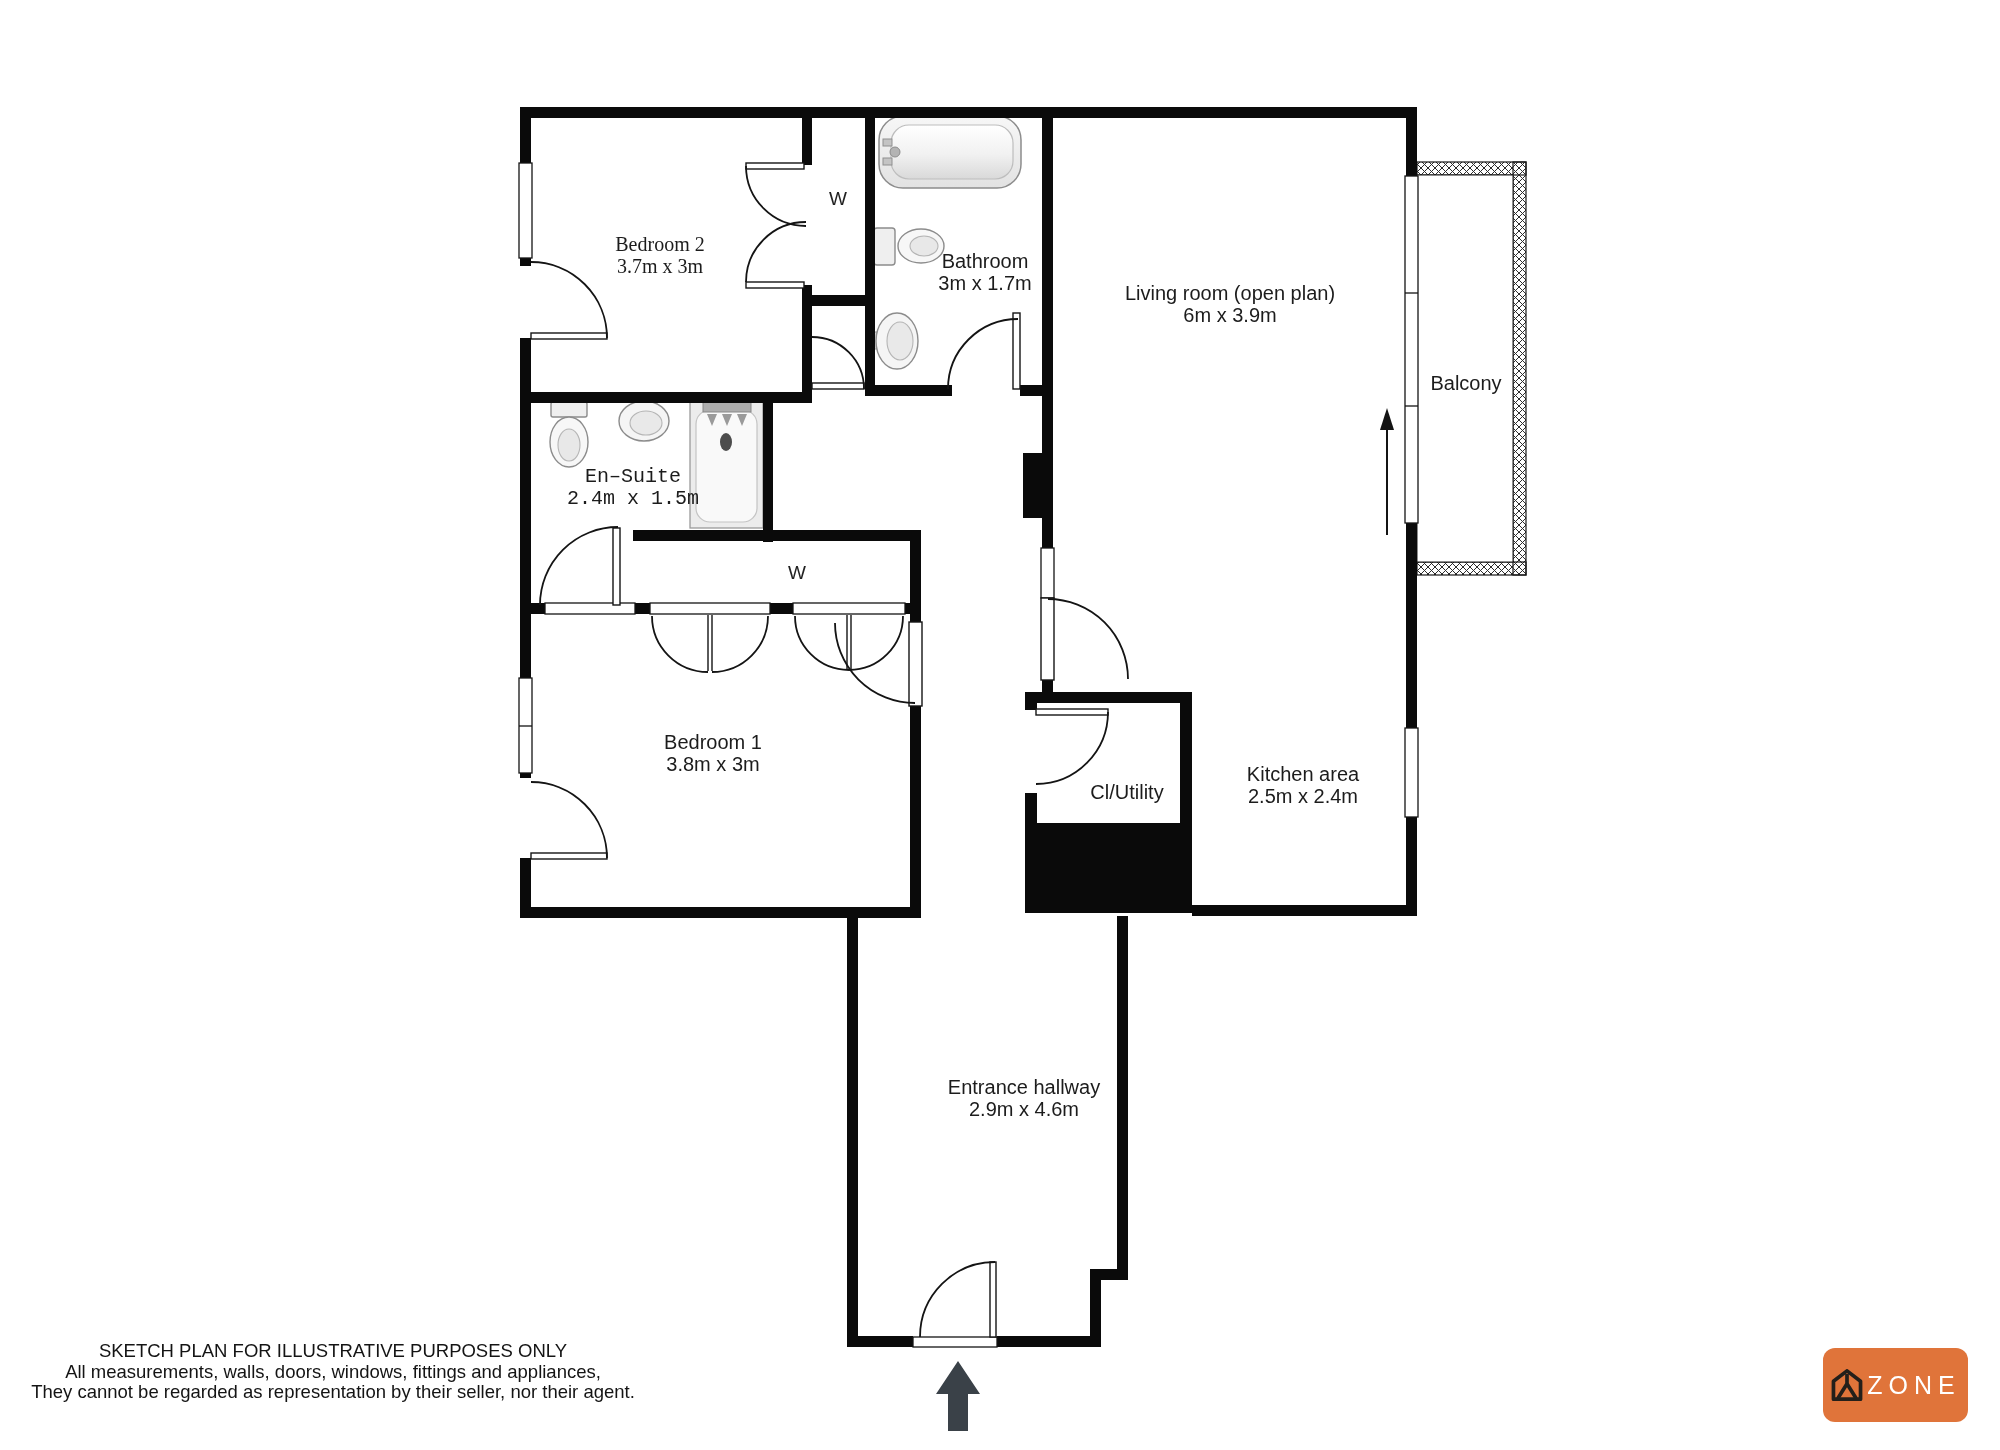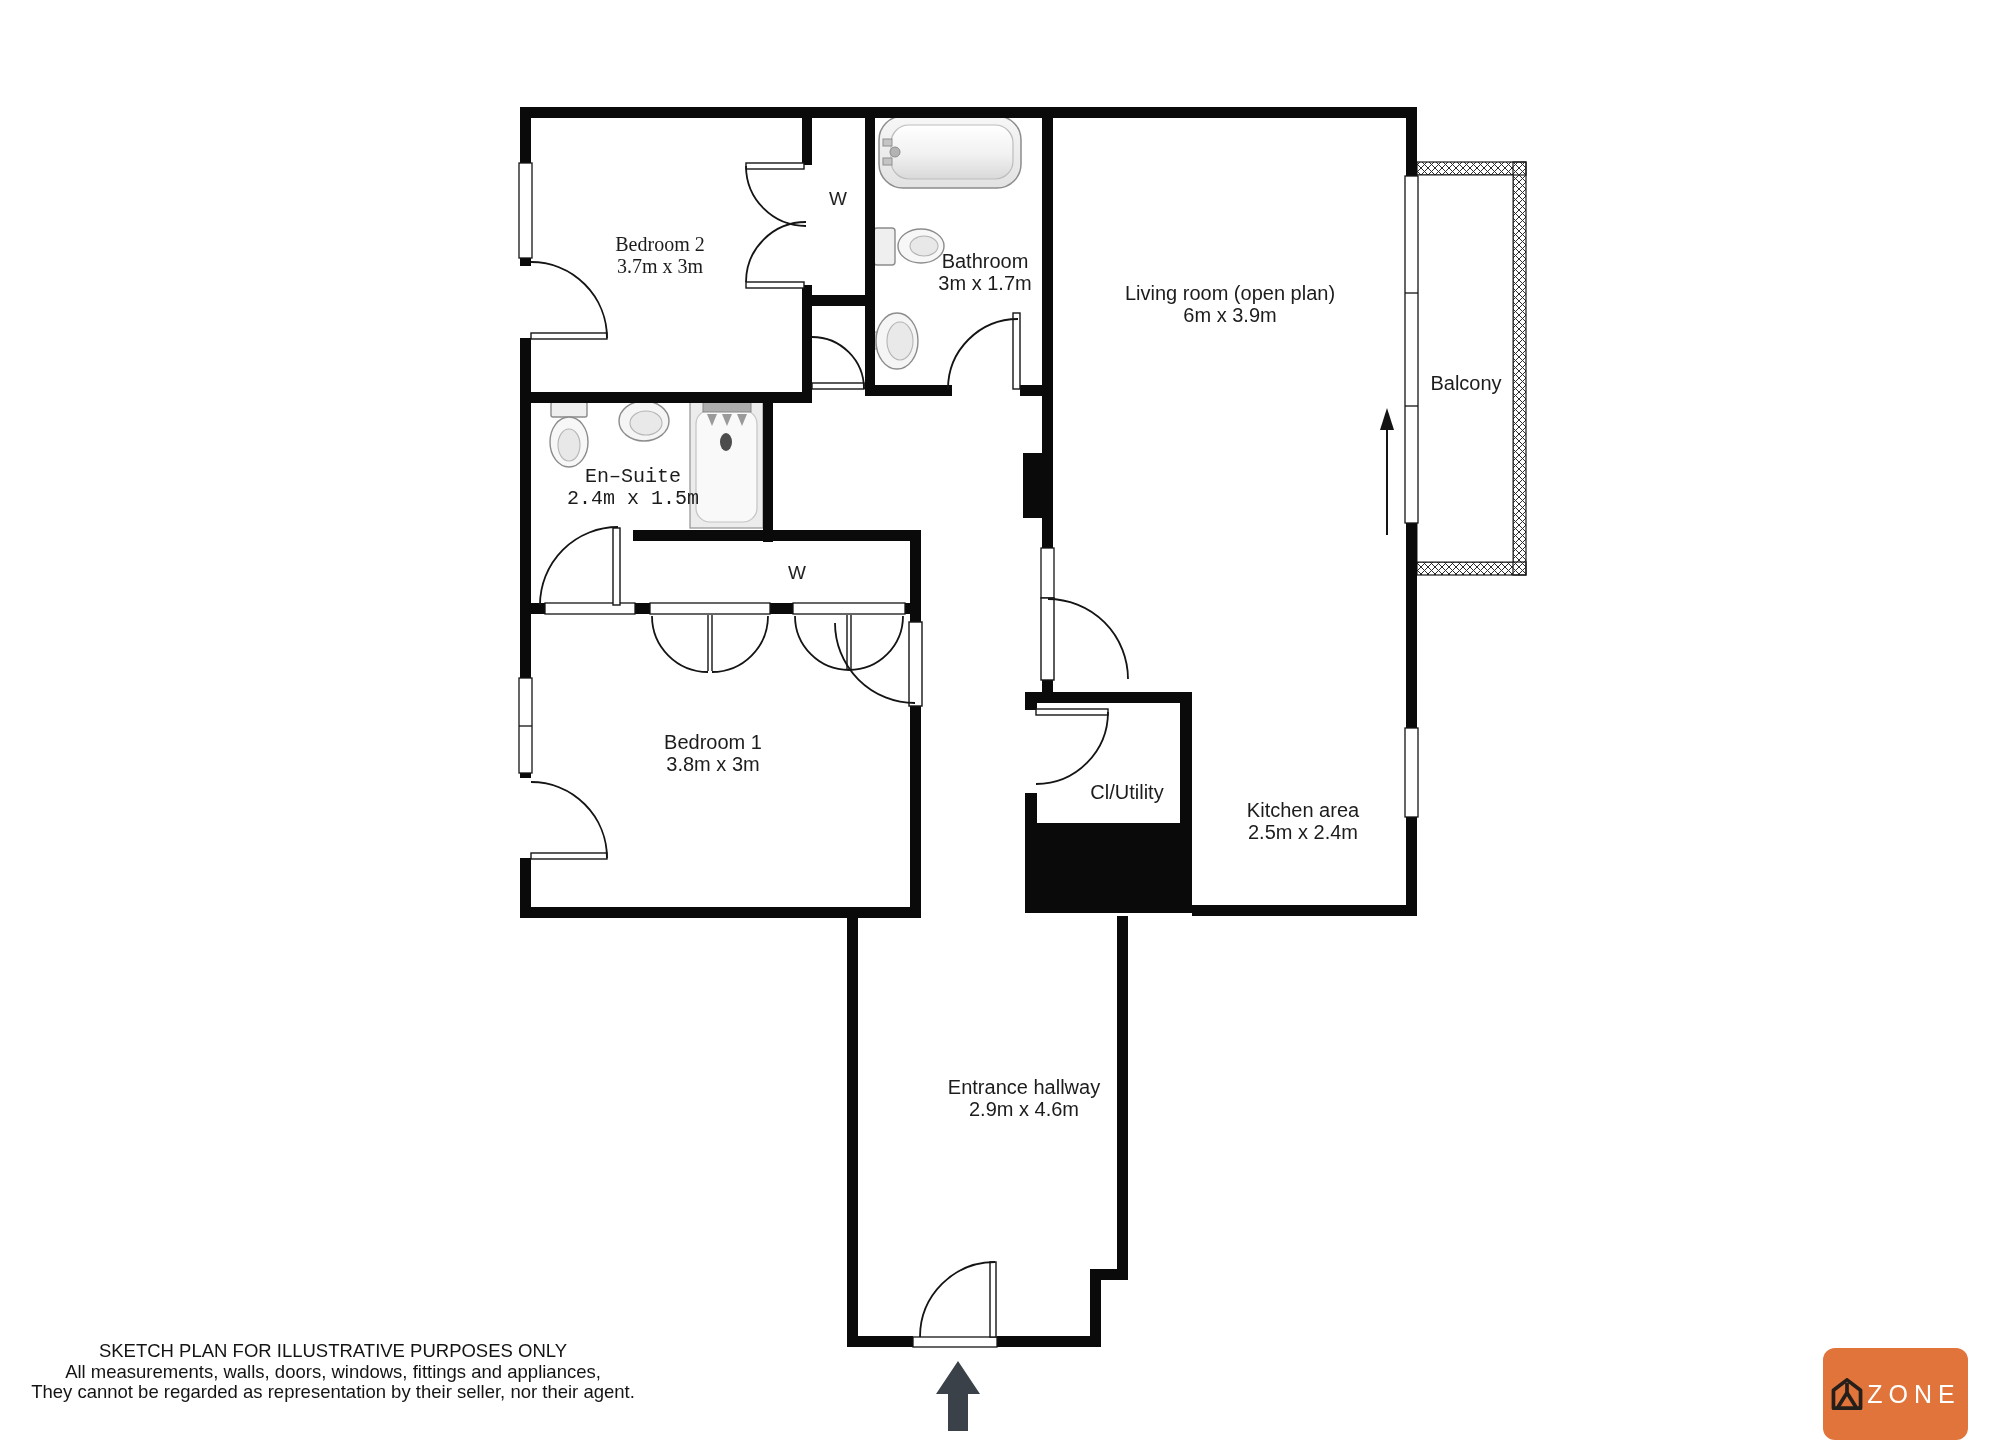--- a/index.html
+++ b/index.html
@@ -7,21 +7,21 @@
          font-family:"Liberation Sans",sans-serif;}
   .title{position:absolute;left:1031px;top:38px;transform:translate(-50%,-50%);
          font-size:28px;color:#121212;white-space:nowrap;letter-spacing:0.2px;}
   svg.plan{position:absolute;left:0;top:0;}
   .label{position:absolute;transform:translate(-50%,-50%);text-align:center;
          font-size:20px;line-height:22px;color:#1c1c1c;white-space:nowrap;}
   .label .dims{display:block;}
   .wlabel{font-size:19px;color:#222;}
   .disclaimer{position:absolute;left:333px;top:1341px;transform:translateX(-50%);
               text-align:center;font-size:18.5px;line-height:20.6px;color:#141414;white-space:nowrap;}
-  .logo-badge{position:absolute;left:1823px;top:1348px;width:145px;height:92px;border-radius:12px;
+  .logo-badge{position:absolute;left:1823px;top:1348px;width:145px;height:74px;border-radius:12px;
               display:flex;align-items:center;justify-content:center;gap:3px;}
   .logo-text{color:#ffffff;font-size:25px;letter-spacing:6px;font-weight:400;}
 </style>
 </head>
 <body>
 
 <div class="stage">
 
 
   <svg class="plan" width="2000" height="1450" viewBox="0 0 2000 1450">
@@ -235,21 +235,21 @@
   <div class="label wlabel" style="left:797px;top:573px;">
     <span>W</span>
   </div>
   <div class="label" style="left:713px;top:753px;">
     <span>Bedroom 1</span>
     <span class="dims">3.8m x 3m</span>
   </div>
   <div class="label" style="left:1127px;top:792px;">
     <span>Cl/Utility</span>
   </div>
-  <div class="label" style="left:1303px;top:785px;margin-top:36px;">
+  <div class="label" style="left:1303px;top:785px;">
     <span>Kitchen area</span>
     <span class="dims">2.5m x 2.4m</span>
   </div>
   <div class="label" style="left:991px;top:1098px;margin-left:33px;">
     <span>Entrance hallway</span>
     <span class="dims">2.9m x 4.6m</span>
   </div>
 
   <div class="disclaimer">
     <div>SKETCH PLAN FOR ILLUSTRATIVE PURPOSES ONLY</div>

